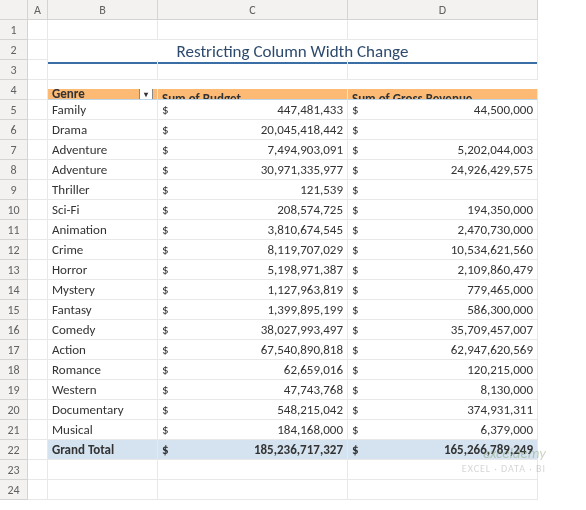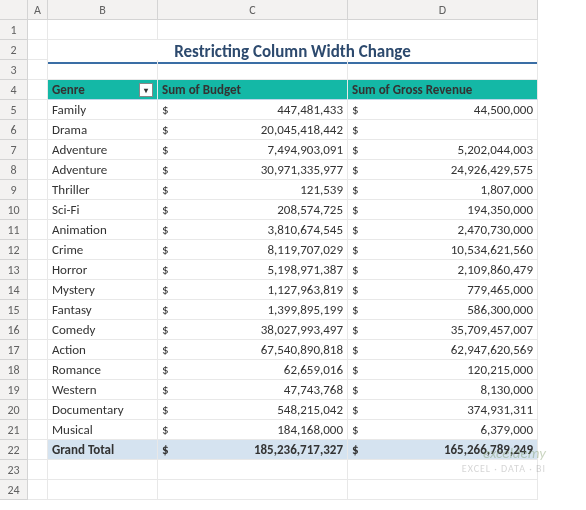--- a/index.html
+++ b/index.html
@@ -44,30 +44,31 @@
       border-right: 1px solid #e8e8e8;
       border-bottom: 1px solid #e8e8e8;
       padding: 0 4px;
       line-height: 20px;
       white-space: nowrap;
       overflow: hidden;
     }
     .title-row {
       grid-column: 3 / 6;
       font-size: 17px;
-      font-weight: bold;
+      font-weight: normal;
       color: #2d4a6e;
       text-align: center;
       border-bottom: 2px solid #3a6ea5;
       line-height: 24px;
     }
     .pivot-header {
-      background: #14b8a6;
+      background: #fdba74;
       font-weight: bold;
       border-bottom: 1px solid #bfd5e8;
+      margin-top: 9px;
     }
     .pivot-header.first {
       display: flex;
       align-items: center;
       justify-content: space-between;
     }
     .filter-icon {
       width: 14px;
       height: 14px;
       border: 1px solid #888;
@@ -187,21 +188,20 @@
     </div>
     <div class="row-header">9</div>
     <div class="cell"></div>
     <div class="cell">Thriller</div>
     <div class="cell num-cell ">
       <span class="dollar">$</span>
       <span class="val">121,539</span>
     </div>
     <div class="cell num-cell ">
       <span class="dollar">$</span>
-      <span class="val">1,807,000</span>
     </div>
     <div class="row-header">10</div>
     <div class="cell"></div>
     <div class="cell">Sci-Fi</div>
     <div class="cell num-cell ">
       <span class="dollar">$</span>
       <span class="val">208,574,725</span>
     </div>
     <div class="cell num-cell ">
       <span class="dollar">$</span>

